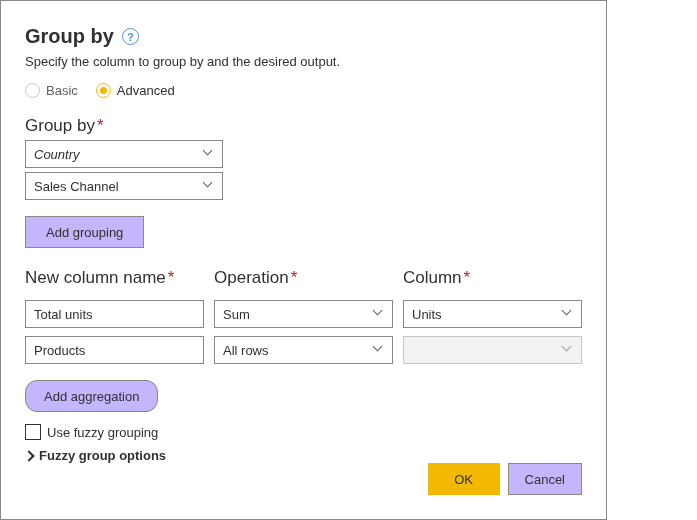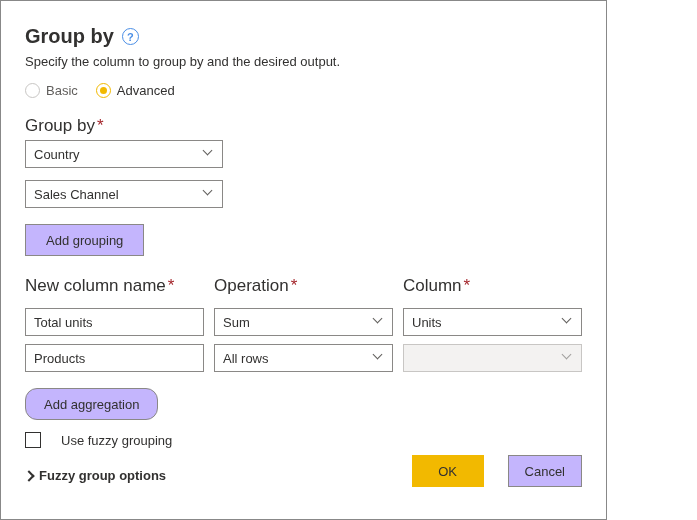--- a/index.html
+++ b/index.html
@@ -110,21 +110,21 @@
     display: block;
     width: 6px; height: 6px;
     border-right: 1px solid #605e5c;
     border-bottom: 1px solid #605e5c;
     transform: rotate(45deg);
     margin-top: -2px;
   }
   .select.disabled .chev::before {
     border-color: #a19f9d;
   }
-  .group-row1 { width: 198px; margin-bottom: 12px; }
+  .group-row1 { width: 198px; margin-bottom: 4px; font-style: italic; }
   .group-row2 { width: 198px; margin-bottom: 16px; align-items: center; }
   .btn {
     box-sizing: border-box;
     height: 32px;
     border: 1px solid #8a8886;
     background: #c4b5fd;
     padding: 0 16px;
     display: inline-flex;
     align-items: center;
     justify-content: center;
@@ -144,23 +144,23 @@
     display: flex;
     gap: 10px;
     margin-bottom: 8px;
   }
   .agg-col1 { width: 198px; }
   .agg-col2 { width: 198px; }
   .agg-col3 { width: 198px; }
   .checkbox-row {
     display: flex;
     align-items: center;
-    gap: 20px;
-    font-size: 13px;
-    margin-bottom: 20px;
+    gap: 6px;
+    font-size: 13px;
+    margin-bottom: 8px;
   }
   .checkbox {
     width: 14px; height: 14px;
     border: 1px solid #323130;
     background: #fff;
     display: inline-block;
   }
   .expander {
     display: flex;
     align-items: center;
@@ -173,23 +173,23 @@
   .expander .arrow {
     display:inline-block;
     width: 6px; height: 6px;
     border-right: 2px solid #323130;
     border-bottom: 2px solid #323130;
     transform: rotate(-45deg);
   }
   .footer {
     position: absolute;
     right: 24px;
-    bottom: 32px;
-    display: flex;
-    gap: 24px;
+    bottom: 24px;
+    display: flex;
+    gap: 8px;
     text-align: center;
   }
   .footer .btn { min-width: 72px; }
 </style>
 </head>
 <body>
 
 <div class="dialog">
 
   <div class="title-row">

